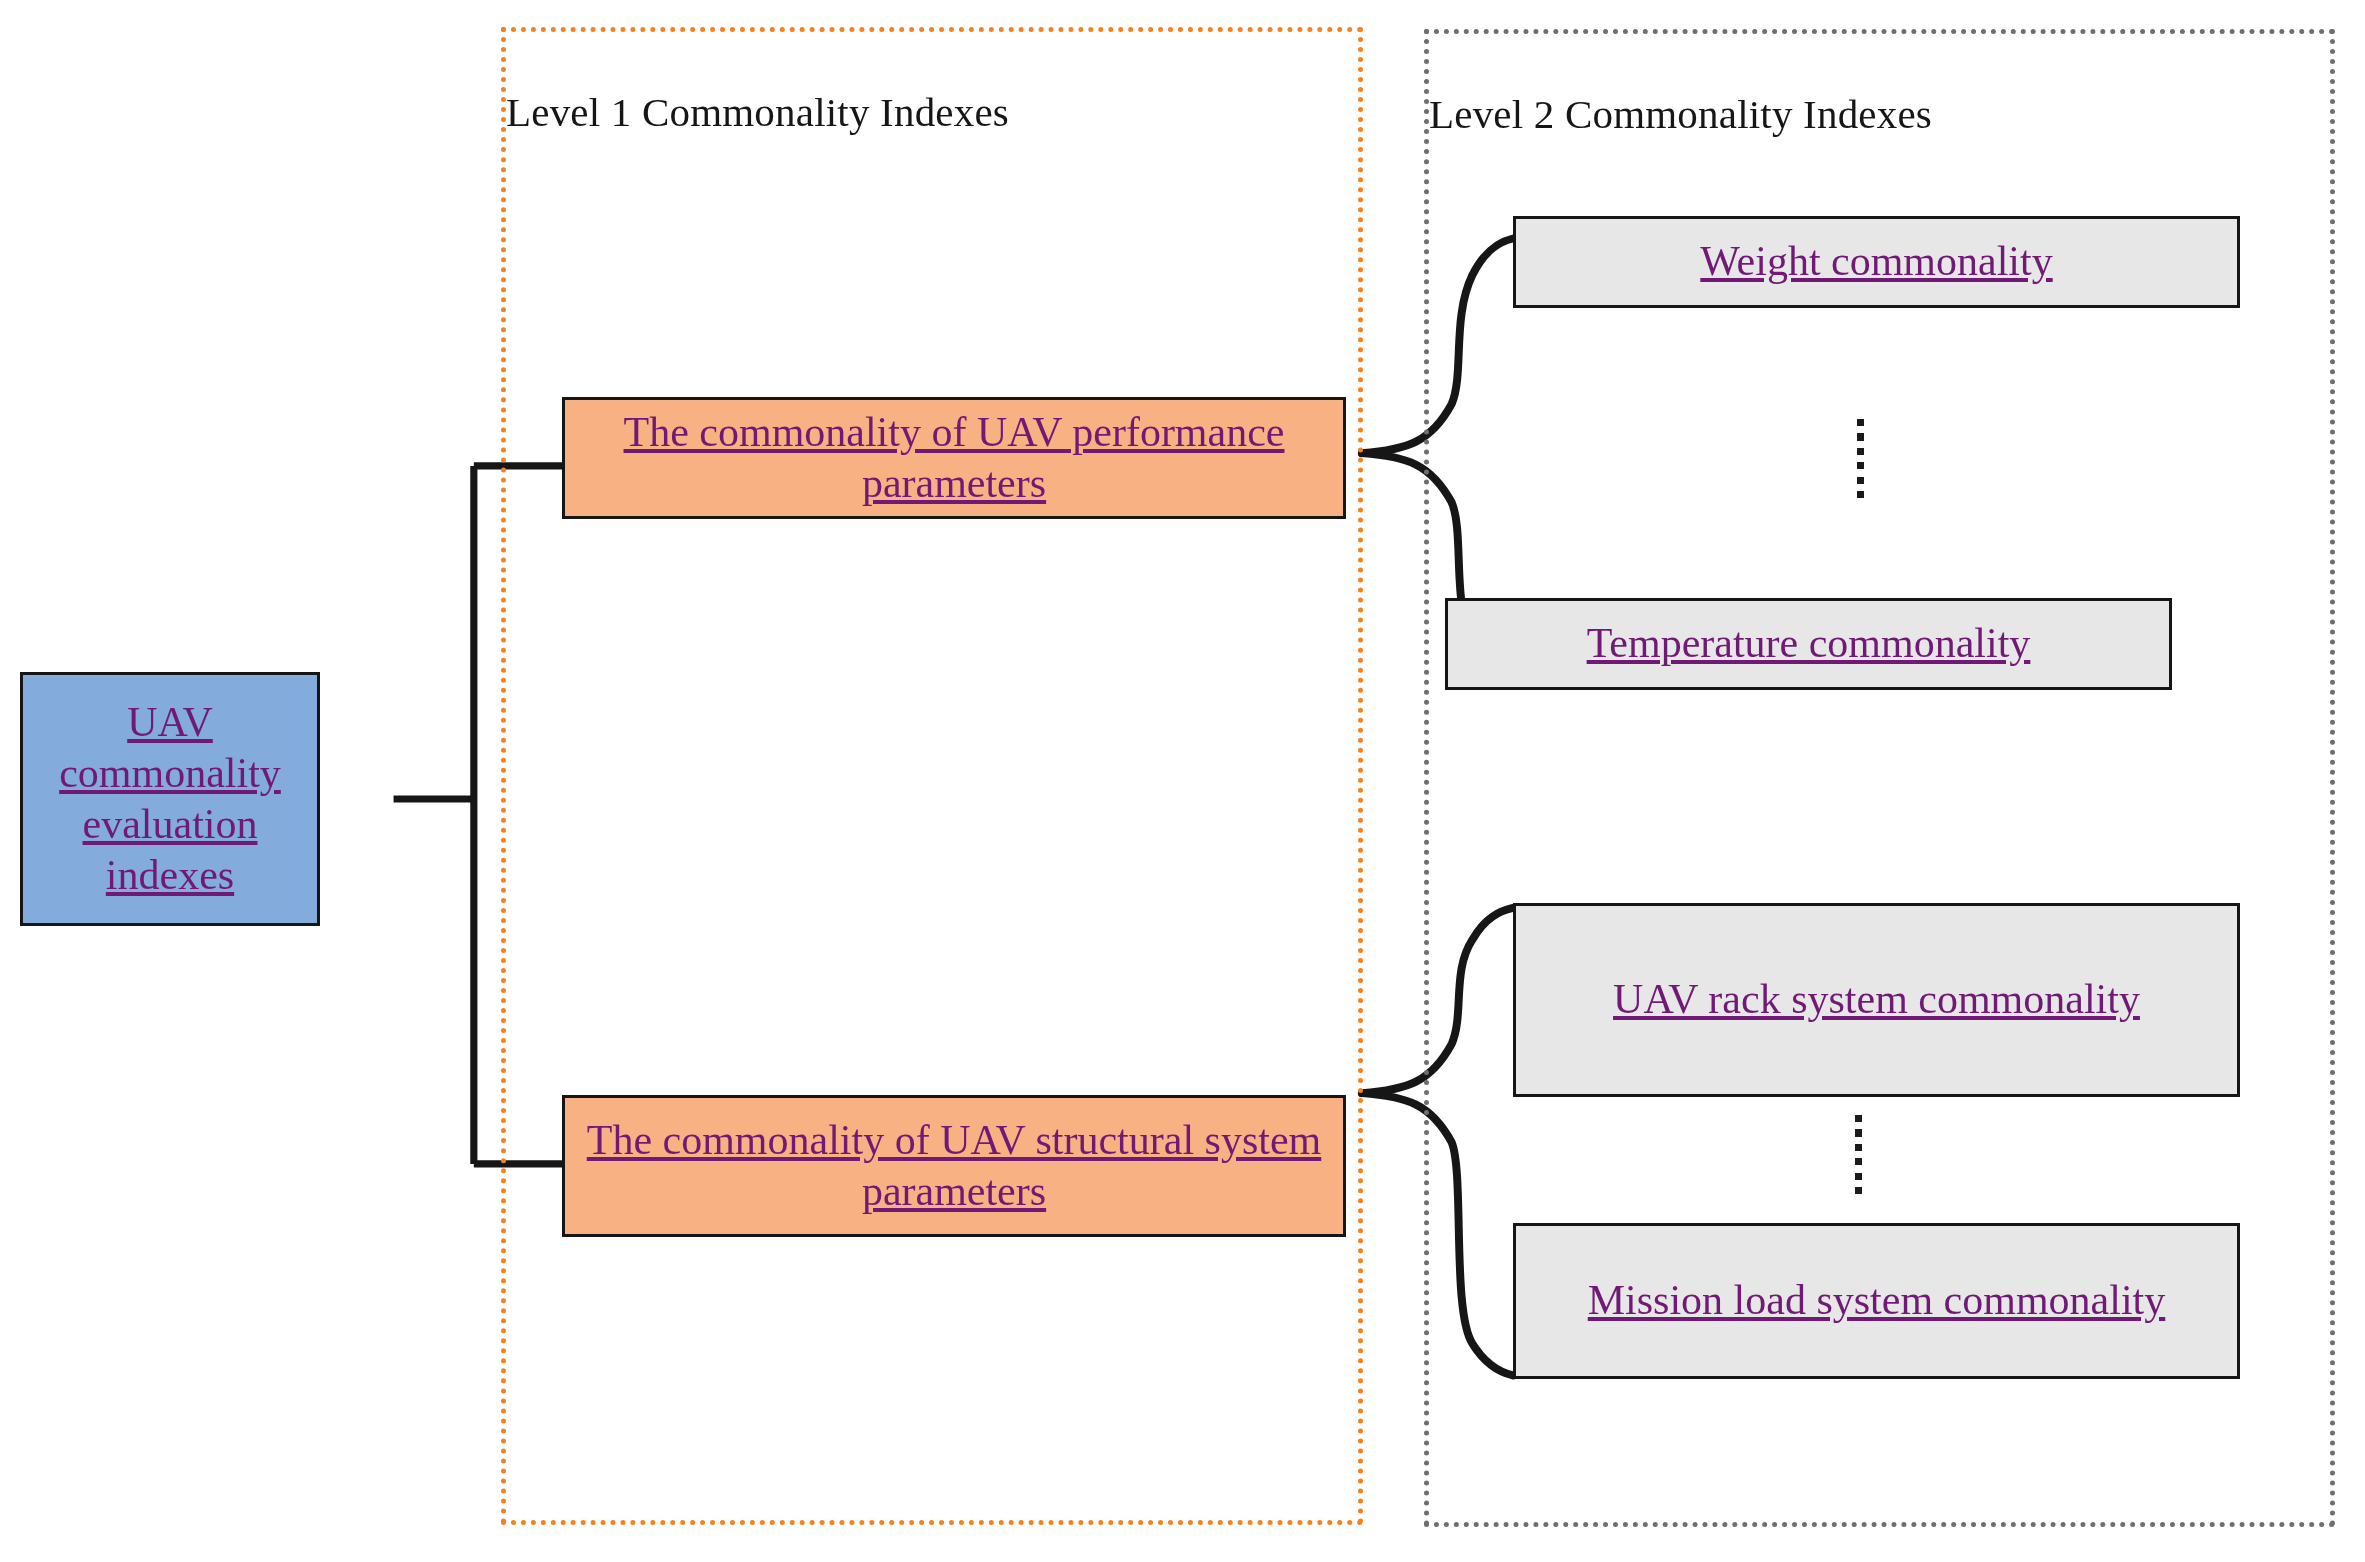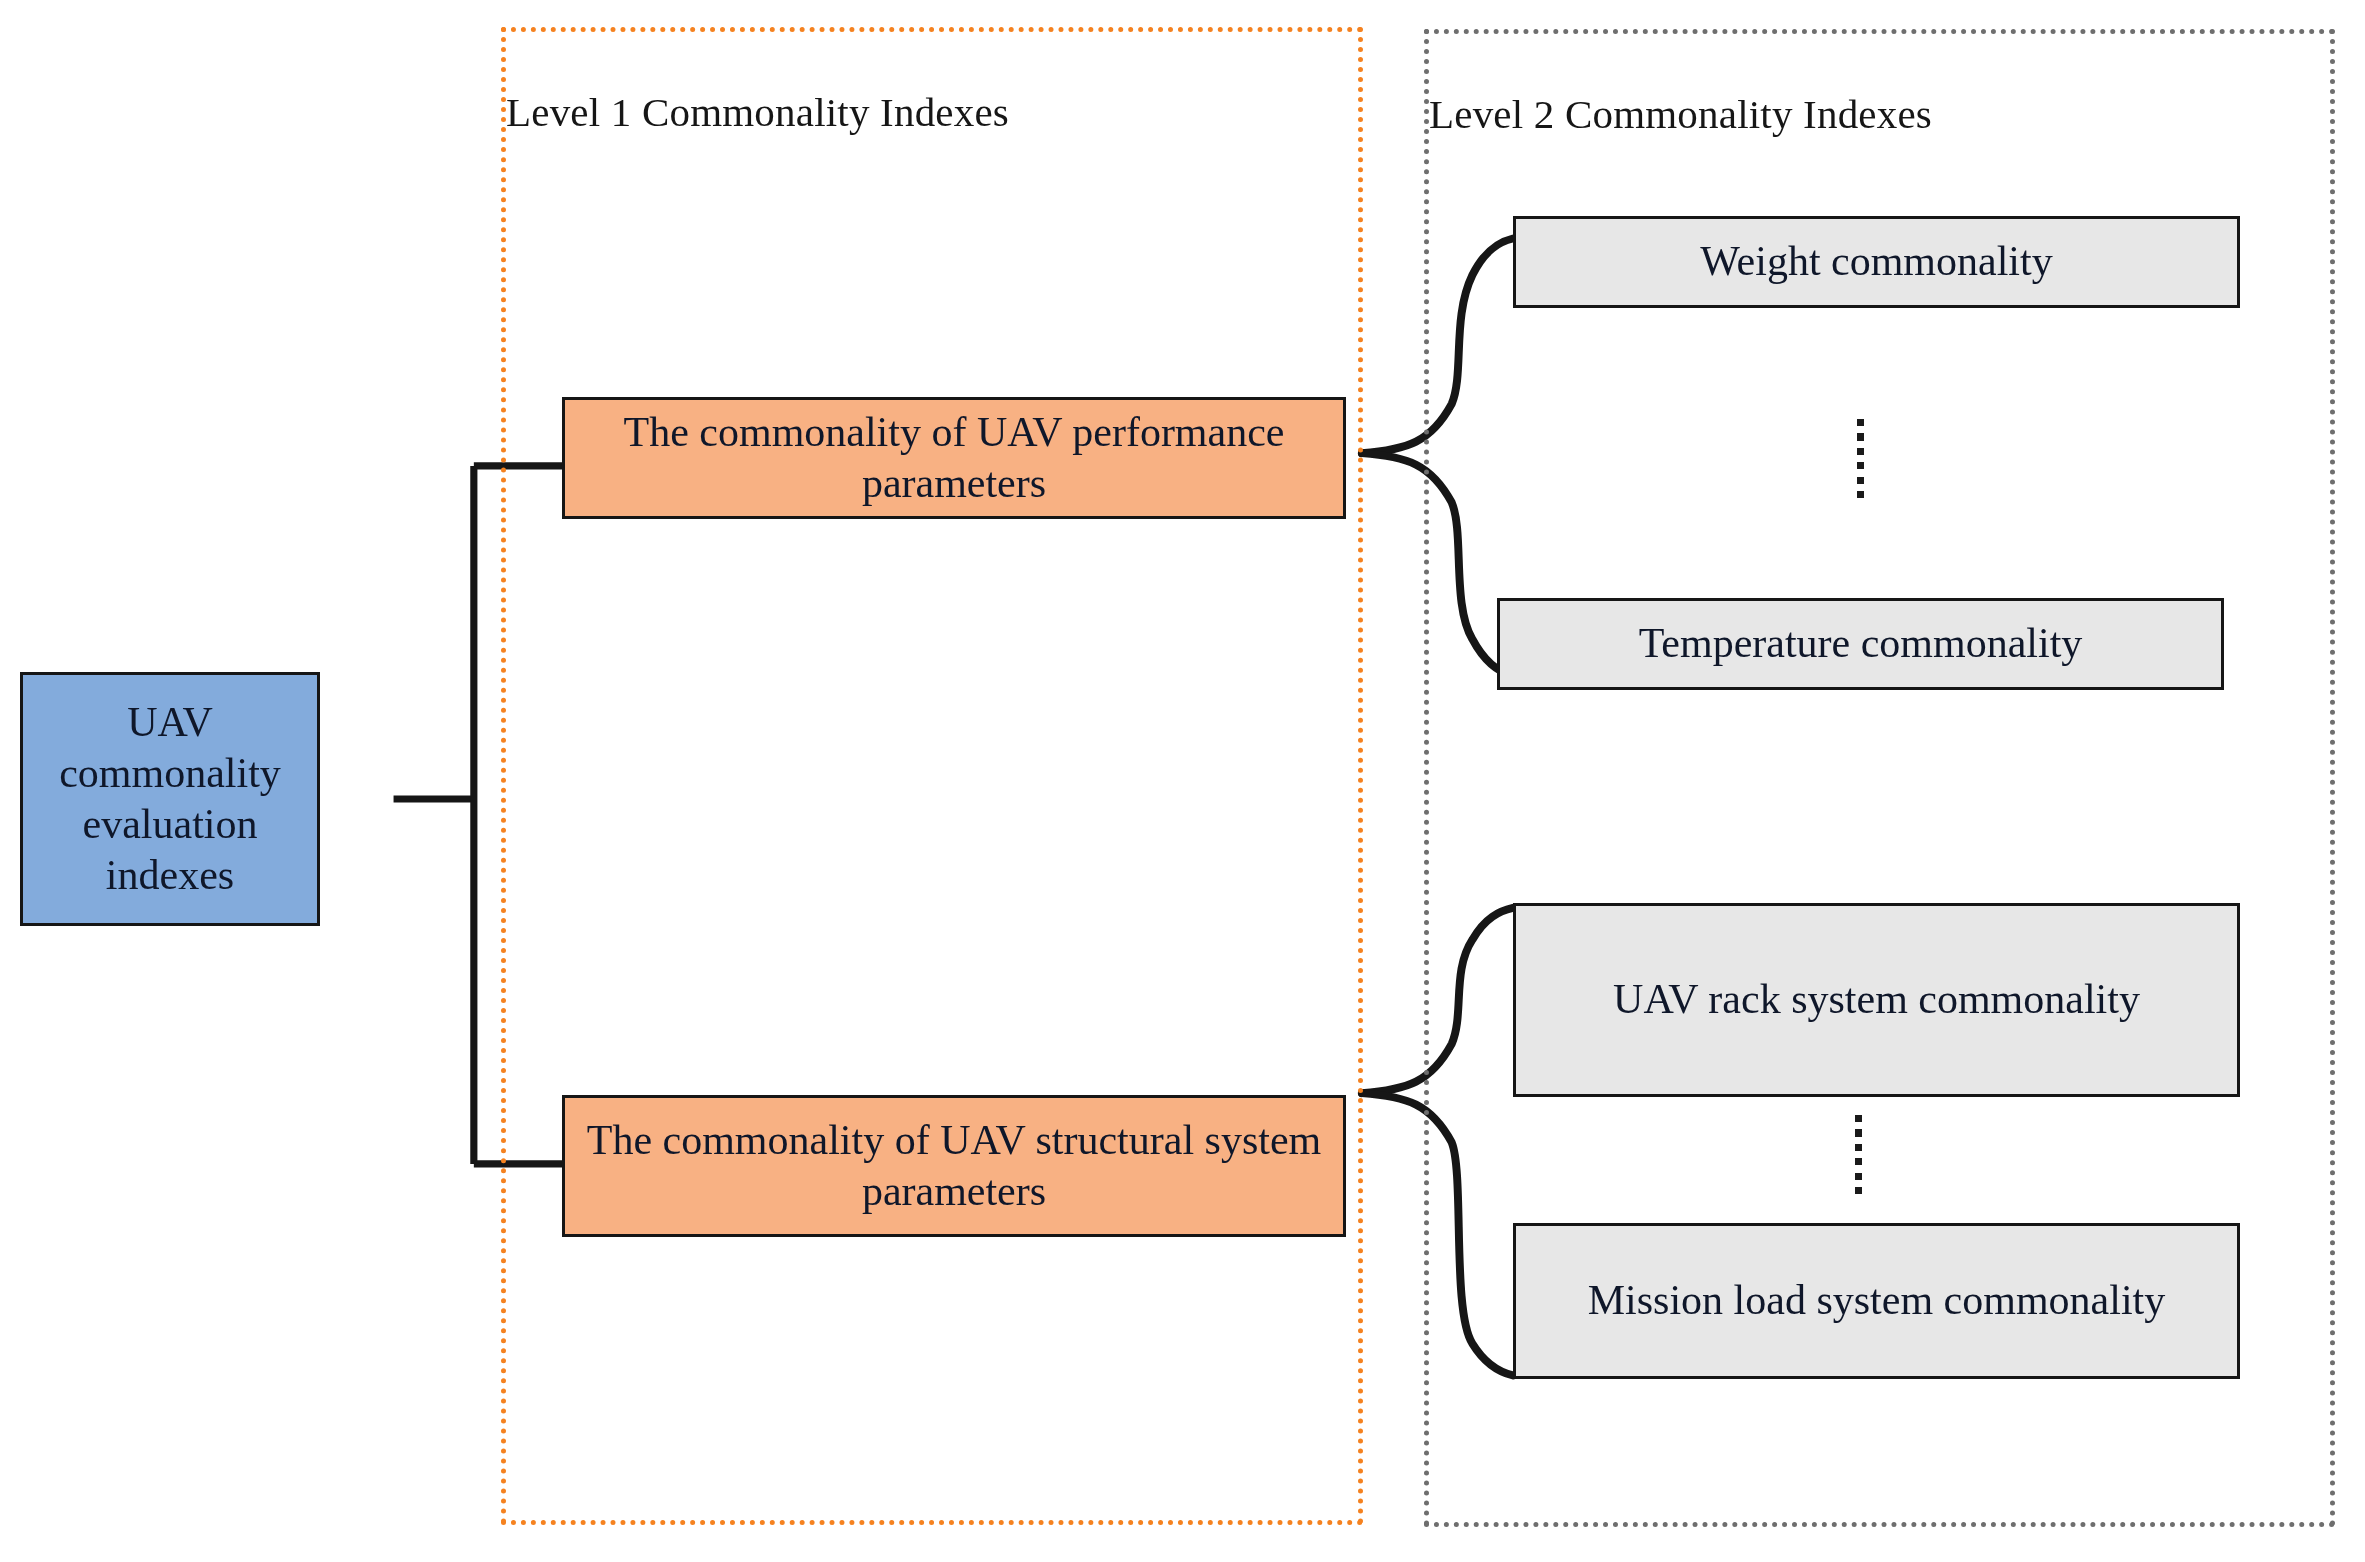--- a/index.html
+++ b/index.html
@@ -57,23 +57,24 @@
 
   
   .node {
     position: absolute;
     box-sizing: border-box;
     border: 3.2px solid #161616;
     display: flex;
     align-items: center;
     justify-content: center;
     text-align: center;
-    color: #0f172a;
+    color: #701a75;
     line-height: 1.22;
     padding: 13px 8px;
+    text-decoration: underline;
   }
   .node.root {
     left: 20px;
     top: 672px;
     width: 300px;
     height: 254px;
     background: #83ABDC;
     font-size: 42px;
   }
   .node.l1 {
@@ -81,21 +82,21 @@
     font-size: 42px;
   }
   .node.l1.perf  { left: 562px;  top: 397px;  width: 784px; height: 122px; }
   .node.l1.struct{ left: 562px;  top: 1095px; width: 784px; height: 142px; }
 
   .node.l2 {
     background: #E7E7E7;
     font-size: 42px;
   }
   .node.l2.weight { left: 1513px; top: 216px;  width: 727px; height: 92px; }
-  .node.l2.temp   { left: 1497px; top: 598px;  width: 727px; height: 92px; }
+  .node.l2.temp   { left: 1445px; top: 598px;  width: 727px; height: 92px; }
   .node.l2.rack   { left: 1513px; top: 903px; width: 727px; height: 194px; }
   .node.l2.mload  { left: 1513px; top: 1223px; width: 727px; height: 156px; }
 
   
   .vdots {
     position: absolute;
     width: 17.5px;
     display: flex;
     flex-direction: column;
     align-items: center;

